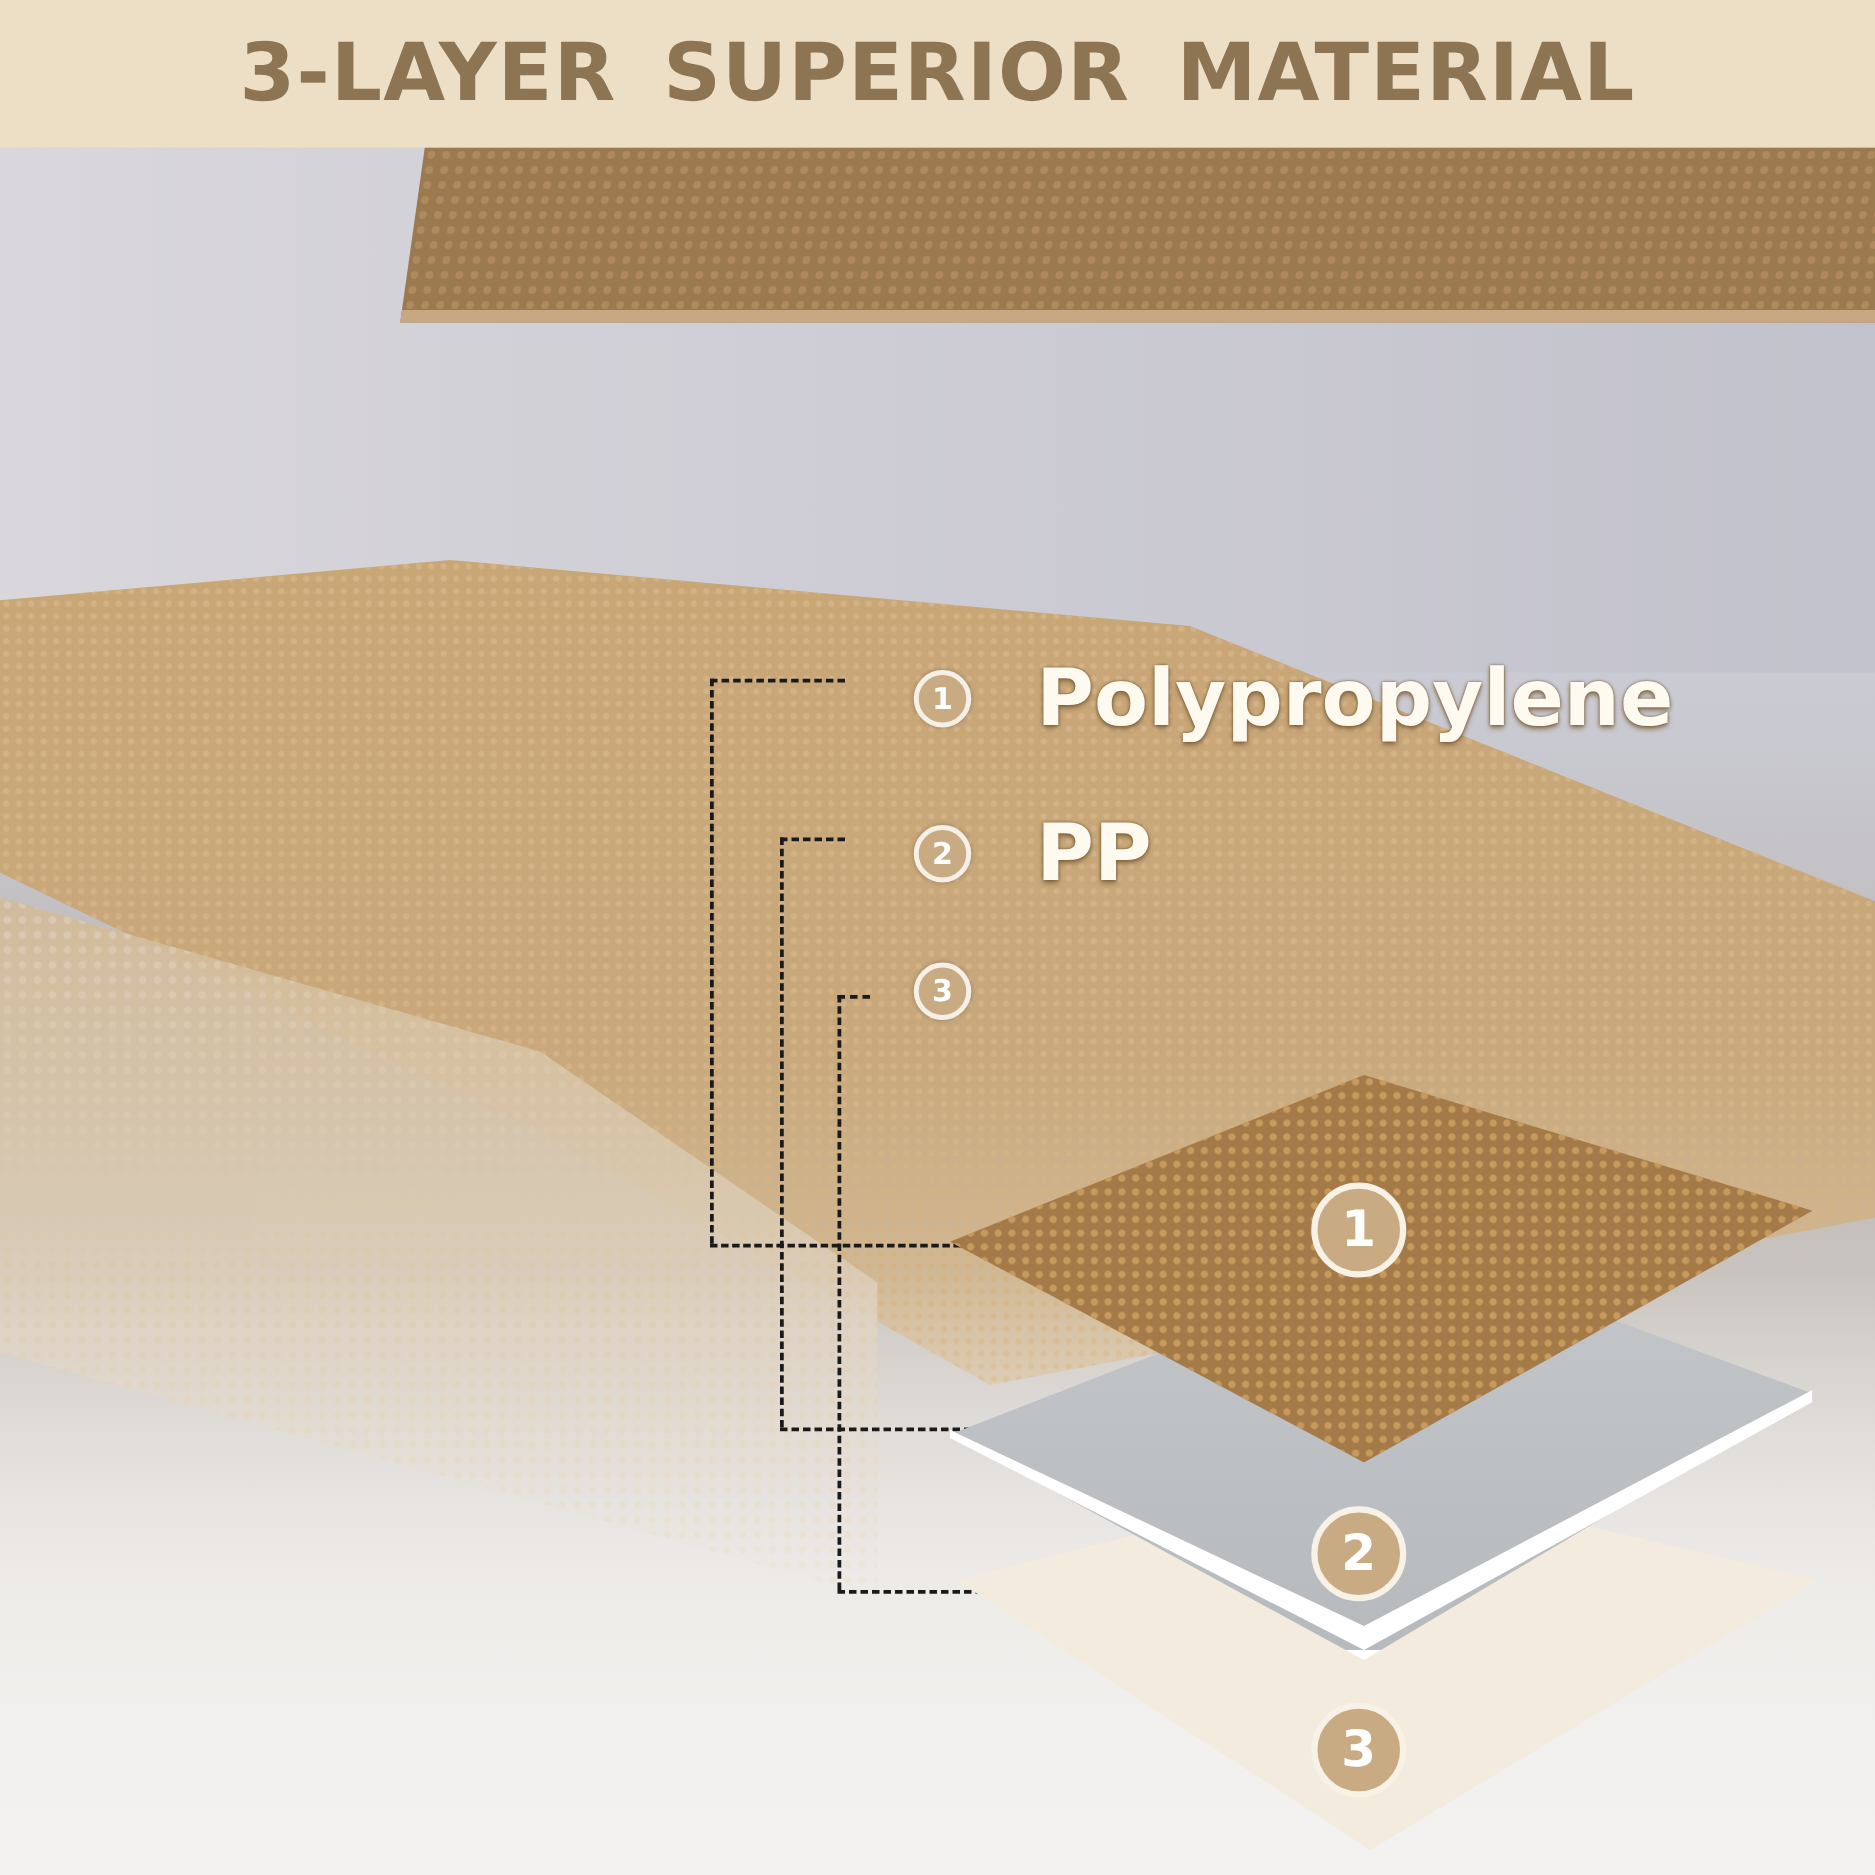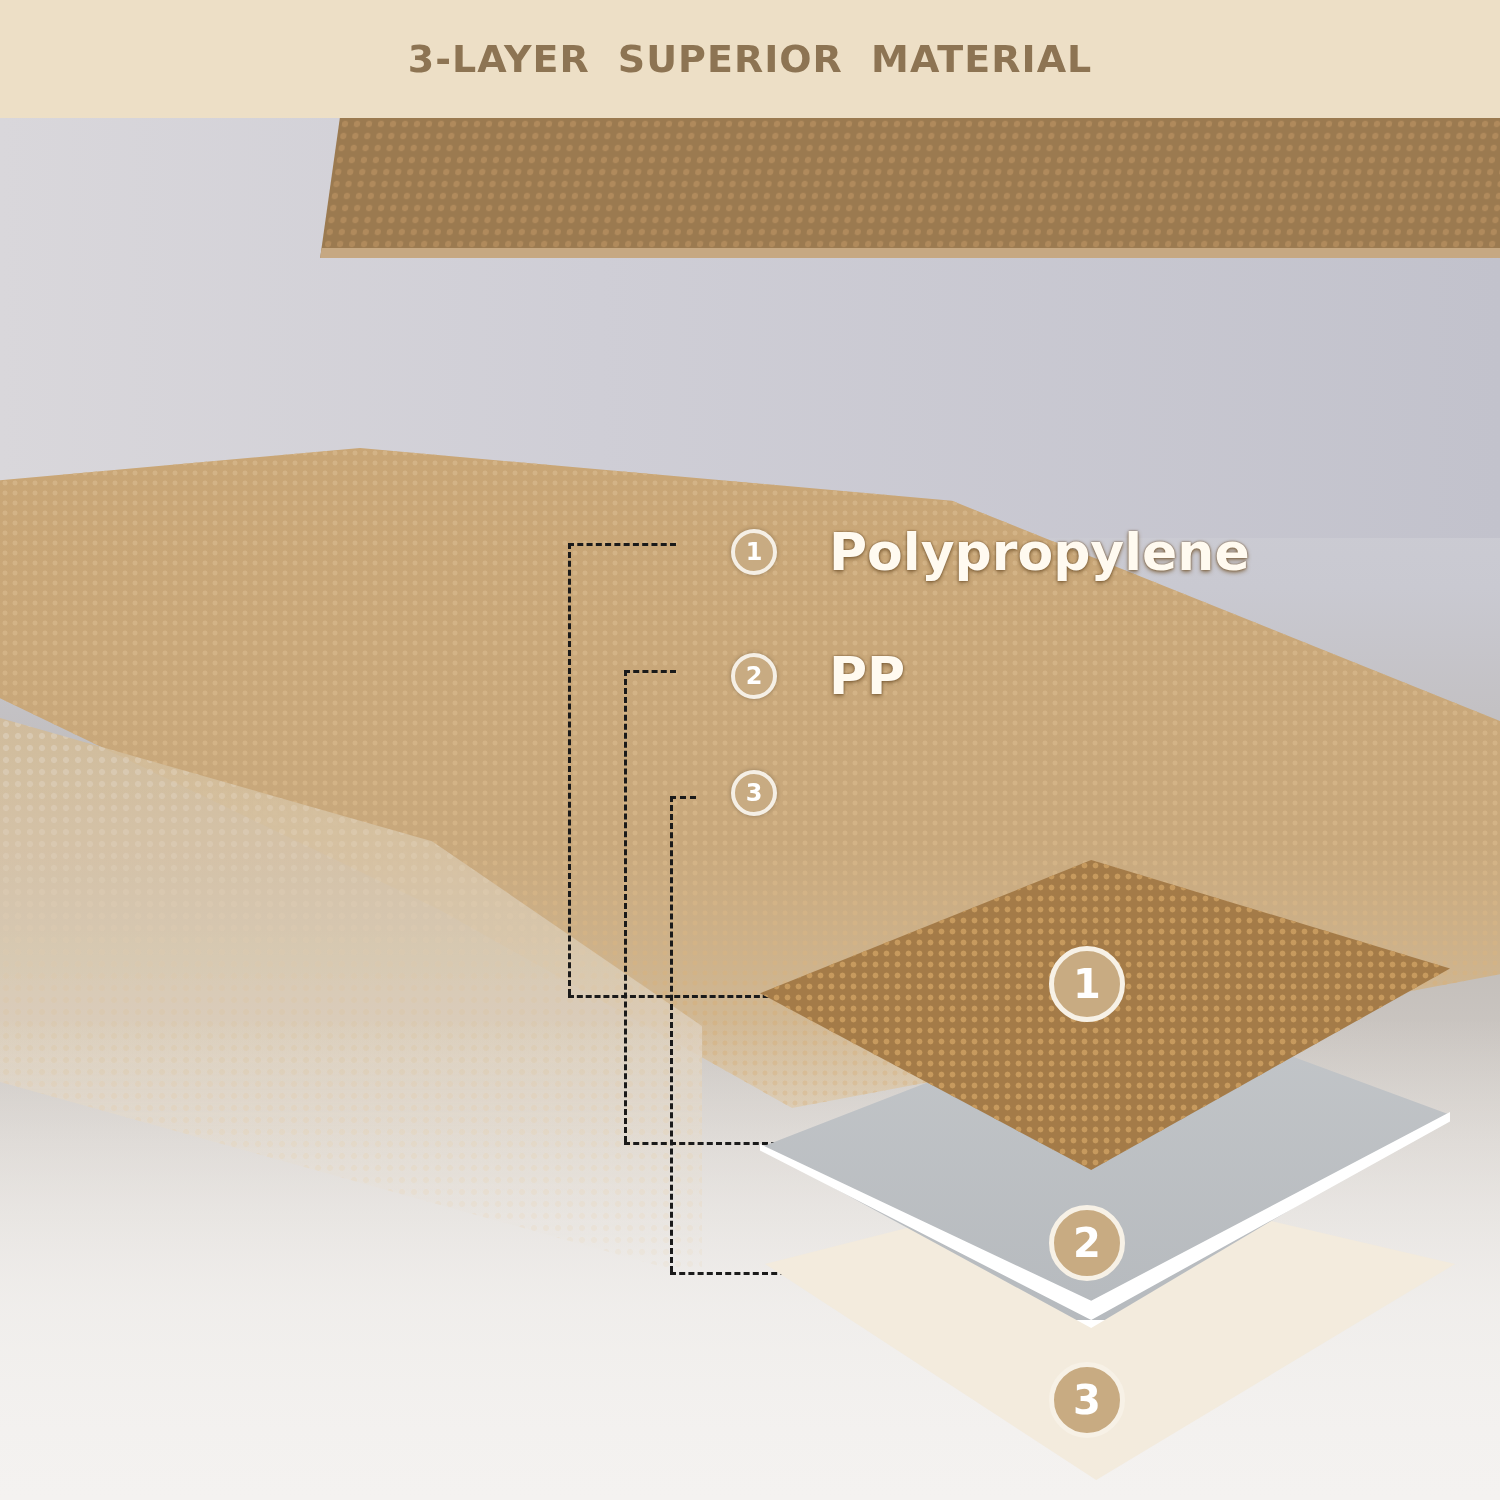--- a/index.html
+++ b/index.html
@@ -8,21 +8,21 @@
       background: #e9e6e4;
       font-family: "DejaVu Sans", sans-serif;
     }
     .banner {
       position: absolute; left: 0; top: 0; width: 1500px; height: 118px;
       background: #eddfc6;
       display: flex; align-items: center; justify-content: center;
     }
     .banner-title {
       font-family: "DejaVu Sans", sans-serif; font-weight: bold;
-      font-size: 38px; letter-spacing: 1px; color: #8d7453;
+      font-size: 64px; letter-spacing: 1px; color: #8d7453;
       word-spacing: 14px;
     }
     .scene { position: absolute; left: 0; top: 118px; width: 1500px; height: 1382px; overflow: hidden;
       background: linear-gradient(180deg, #d8d7dc 0%, #cfcfd6 20%, #c9c9d1 34%, #bbb6b2 55%, #d6d1cc 75%, #f3f1ef 100%);
     }
     .wall-shade {
       position: absolute; left: 0; top: 0; width: 1500px; height: 420px;
       background: linear-gradient(90deg, #d9d7db 0%, #cfced6 40%, #c2c2cc 100%);
     }
     .upper-tread {
@@ -56,21 +56,21 @@
     
     .legend-item { position: absolute; display: flex; align-items: center; }
     .badge-sm {
       width: 46px; height: 46px; border-radius: 50%;
       background: #c8ab82; border: 4px solid #f5efe5; box-sizing: border-box;
       display: flex; align-items: center; justify-content: center;
       color: #fff; font-weight: bold; font-size: 24px;
       box-shadow: 0 0 4px rgba(0,0,0,.25);
     }
     .legend-label {
-      margin-left: 52px; color: #fffaf0; font-weight: bold; font-size: 52px;
+      margin-left: 52px; color: #fffaf0; font-weight: bold; font-size: 63px;
       text-shadow: 0 2px 4px rgba(120,90,50,.8), 0 0 2px rgba(90,60,30,.9);
     }
 
     
     .dash-v { position: absolute; border-left: 3px dashed #1a1a1a; }
     .dash-h { position: absolute; border-top: 3px dashed #1a1a1a; }
     .dot { position: absolute; width: 16px; height: 16px; border-radius: 50%; background: #111; }
 
     
     .layer { position: absolute; }

